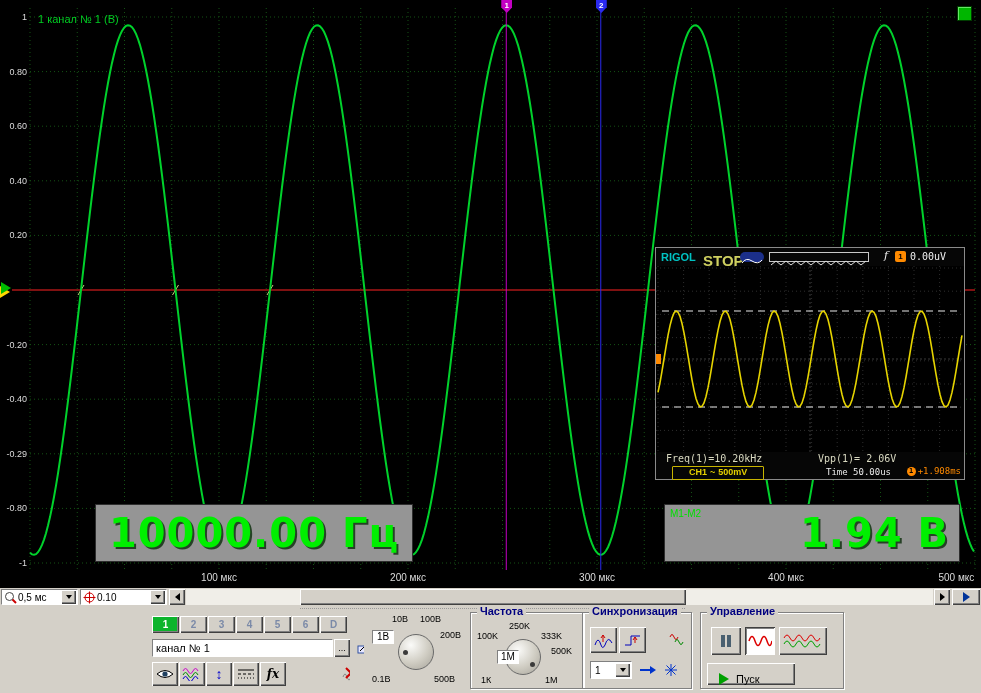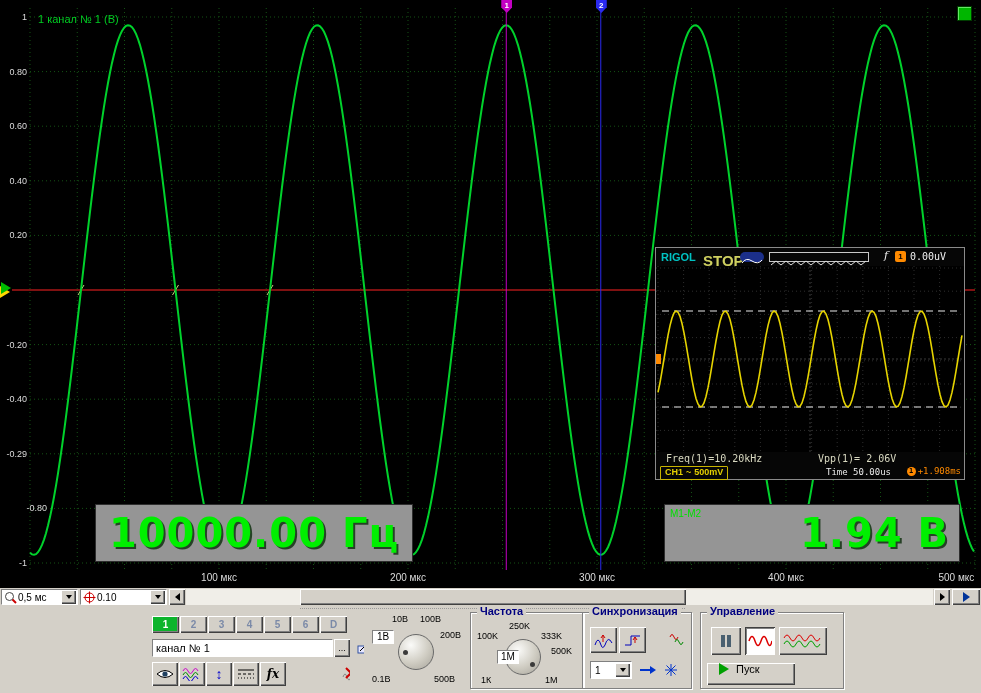--- a/index.html
+++ b/index.html
@@ -46,22 +46,22 @@
   #rg-status{position:absolute;left:47px;top:4px;color:#cfd060;font-size:15px;font-weight:bold}
   #rg-pill{position:absolute;left:84px;top:4px;width:24px;height:10px;background:#1b2f8a;border-radius:5px}
   #rg-preview{position:absolute;left:113px;top:4px;width:100px;height:10px;border:1px solid #c8c8c8;box-sizing:border-box}
   #rg-f{position:absolute;left:228px;top:1px;color:#eee;font-size:11px;font-style:italic;font-family:"DejaVu Serif",serif}
   #rg-badge{position:absolute;left:239px;top:3px;width:11px;height:11px;background:#ff8a00;color:#000;
             font-size:8px;text-align:center;line-height:11px;border-radius:2px;font-weight:bold}
   #rg-level{position:absolute;left:254px;top:3px;color:#f0f0f0;font-size:10px;font-family:"DejaVu Sans Mono",monospace}
   #rigol-svg{position:absolute;left:0;top:18px;background:#000}
   .rg-meas{position:absolute;top:205px;color:#d8d8c0;font-size:10px;font-family:"DejaVu Sans Mono",monospace}
   #rg-meas1{left:10px}#rg-meas2{left:162px}
-  #rg-chip{position:absolute;left:4px;top:218px;height:12px;border:1px solid #c8b400;border-radius:1px;
-           color:#e6d000;font-size:9px;line-height:11px;padding:0 4px;font-weight:bold;display:flex;gap:3px}
+  #rg-chip{position:absolute;left:16px;top:218px;height:12px;border:1px solid #c8b400;border-radius:1px;
+           color:#e6d000;font-size:9px;line-height:11px;padding:0 16px;font-weight:bold;display:flex;gap:3px}
   #rg-time{position:absolute;left:170px;top:219px;color:#ececec;font-size:9px;font-family:"DejaVu Sans Mono",monospace}
   #rg-offset{position:absolute;right:3px;top:218px;color:#ff8a00;font-size:9px;font-family:"DejaVu Sans Mono",monospace;
              display:flex;gap:2px;align-items:center}
   #rg-obadge{width:9px;height:9px;background:#ff8a00;border-radius:50%;color:#000;font-size:7px;line-height:9px;
              text-align:center;font-weight:bold}
 
   
   #scroll-row{position:absolute;left:0;top:588px;width:981px;height:18px;background:#d4d0c8}
   .combo{position:absolute;top:1px;height:16px;display:flex;align-items:center}
   #time-combo{left:1px;width:77px}
@@ -122,21 +122,21 @@
   #sync-b2{position:absolute;left:36px;top:14px;width:27px;height:26px;display:flex;align-items:center;justify-content:center}
   #sync-mini{left:86px;top:18px;width:18px;height:16px;position:absolute}
   #sync-combo{position:absolute;left:7px;top:48px;width:42px;height:18px;display:flex;align-items:center}
   #sync-arrow{left:56px;top:50px;width:18px;height:14px;position:absolute}
   #sync-star{left:80px;top:50px;width:16px;height:14px;position:absolute}
 
   #run-group{left:700px;top:6px;width:144px;height:77px}
   #btn-pause{position:absolute;left:10px;top:14px;width:30px;height:28px;display:flex;align-items:center;justify-content:center}
   #btn-sine{position:absolute;left:44px;top:14px;width:30px;height:28px;display:flex;align-items:center;justify-content:center}
   #btn-multi{position:absolute;left:78px;top:14px;width:48px;height:28px;display:flex;align-items:center;justify-content:center}
-  #start-btn{position:absolute;left:6px;top:50px;width:88px;height:22px;display:flex;align-items:flex-start;gap:7px;padding-left:12px;font-size:11px}
+  #start-btn{position:absolute;left:6px;top:50px;width:88px;height:22px;display:flex;align-items:flex-end;gap:7px;padding-left:12px;font-size:11px}
   .play-tri{width:0;height:0;border-top:6px solid transparent;border-bottom:6px solid transparent;border-left:10px solid #00a000}
 </style>
 </head>
 <body>
 
 <div id="screen">
 
   <div id="plot">
     <svg id="plot-svg" width="981" height="588">
         <line x1="30" y1="8" x2="30" y2="570" stroke="#145214" stroke-dasharray="1 3"></line>
@@ -180,21 +180,21 @@
       </svg>
     <div id="y-axis">
         <div class="ytick" style="top: 12px;">1</div>
         <div class="ytick" style="top: 66.6px;">0.80</div>
         <div class="ytick" style="top: 121.2px;">0.60</div>
         <div class="ytick" style="top: 175.8px;">0.40</div>
         <div class="ytick" style="top: 230.4px;">0.20</div>
         <div class="ytick" style="top: 339.6px;">-0.20</div>
         <div class="ytick" style="top: 394.2px;">-0.40</div>
         <div class="ytick" style="top: 448.8px;">-0.29</div>
-        <div class="ytick" style="top: 503.4px; padding-left: 20px;">-0.80</div>
+        <div class="ytick" style="top: 503.4px;">-0.80</div>
         <div class="ytick" style="top: 558px;">-1</div>
       </div>
     <div id="x-axis">
         <div class="xtick" style="left: 219px; transform: translateX(-50%);">100 мкс</div>
         <div class="xtick" style="left: 408px; transform: translateX(-50%);">200 мкс</div>
         <div class="xtick" style="left: 597px; transform: translateX(-50%);">300 мкс</div>
         <div class="xtick" style="left: 786px; transform: translateX(-50%);">400 мкс</div>
         <div class="xtick" style="left: 975px; transform: translateX(-102%);">500 мкс</div>
       </div>
     <div id="channel-label">1 канал № 1 (В)</div>

